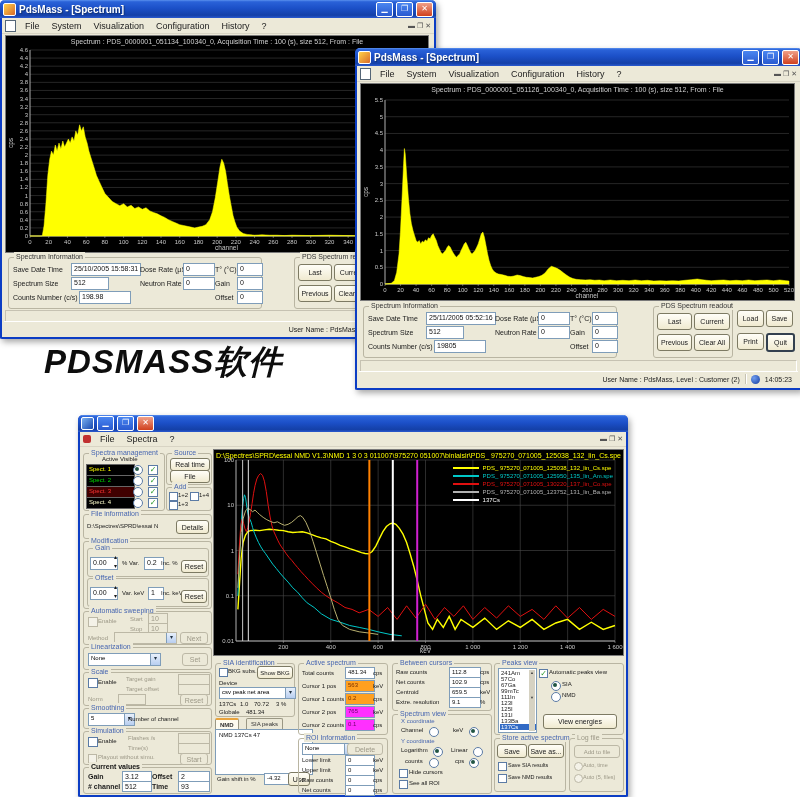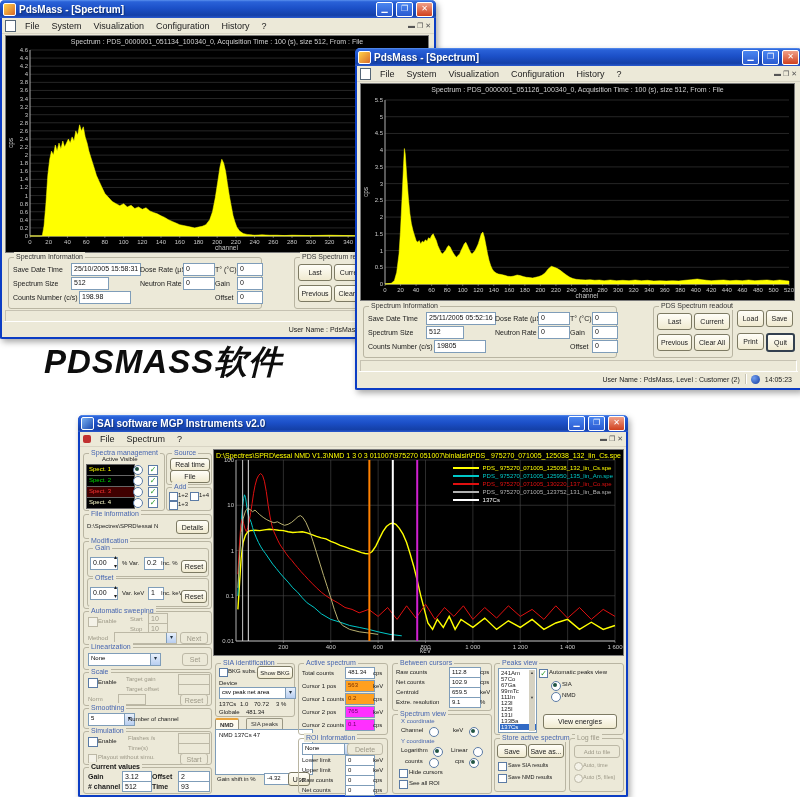--- a/index.html
+++ b/index.html
@@ -380,29 +380,28 @@
     <span class="sdot"></span>
     <span>14:05:23</span>
   </div>
 </div>
 
 <div class="caption" style="left:44px;top:340px;">PDSMASS软件</div>
 
 <div class="win w3g" style="left:78px;top:415px;width:546px;height:380px;z-index:3;">
   <div class="titlebar" style="height:17px">
     <span class="appicon" style="background:linear-gradient(135deg,#7ab0f0,#1848b0)"></span>
-    <span class="ttl">SAI software MGP Instruments v2.0</span>
     <span class="tbtn">▁</span>
     <span class="tbtn">❐</span>
     <span class="tbtn close">✕</span>
   </div>
   <div class="menubar" style="top:17px;height:14px">
     <span style="width:8px;height:8px;background:#c03030;border-radius:2px;margin-right:2px;"></span>
     <span class="mi">File</span>
-    <span class="mi">Spectrum</span>
+    <span class="mi">Spectra</span>
     <span class="mi">?</span>
     <span class="mdictl">▬ ❐ ✕</span>
   </div>
 
   <div class="grp" style="left:3px;top:38px;width:80px;height:56px;">
     <span class="gt">Spectra management</span>
     <span class="lbl l6" style="left:18px;top:1px">Active Visible</span>
     <div class="chip" style="left:2px;top:10px;width:43px"><span style="color: rgb(255, 255, 0);">Spect. 1</span></div>
     <span class="rad on" style="left:49px;top:11px"></span>
     <span class="cb" style="left:64px;top:11px">✓</span>

